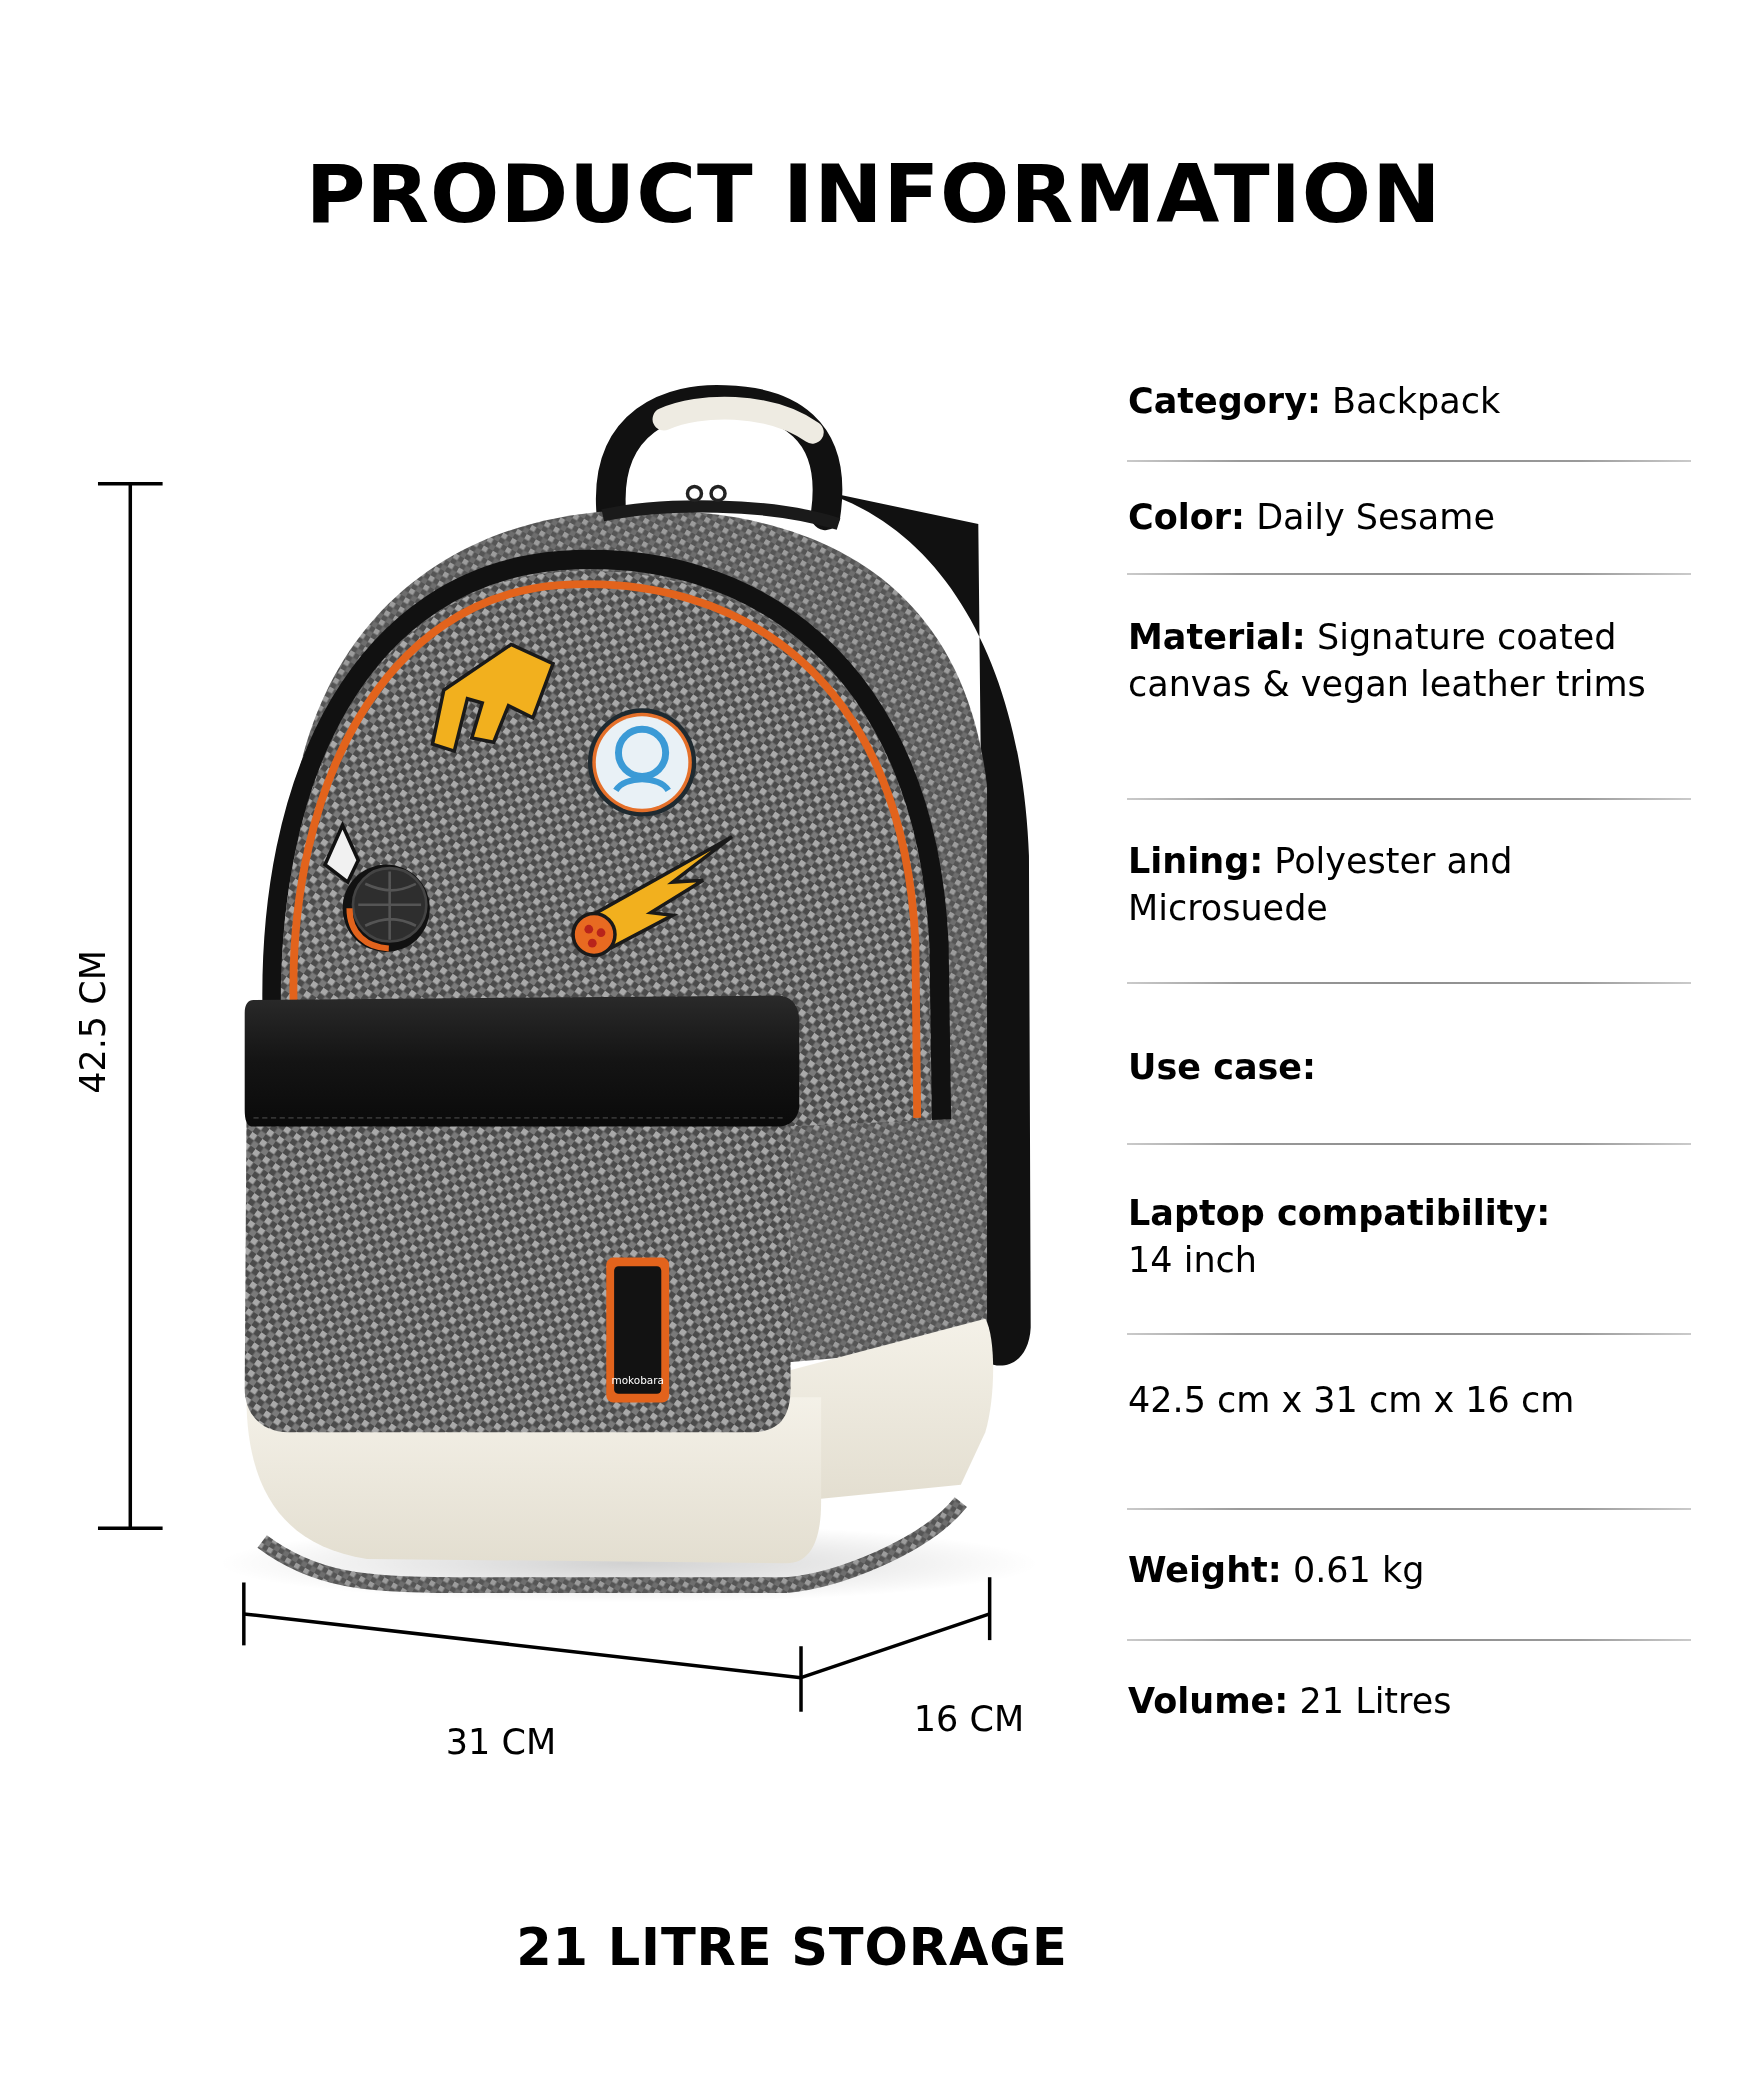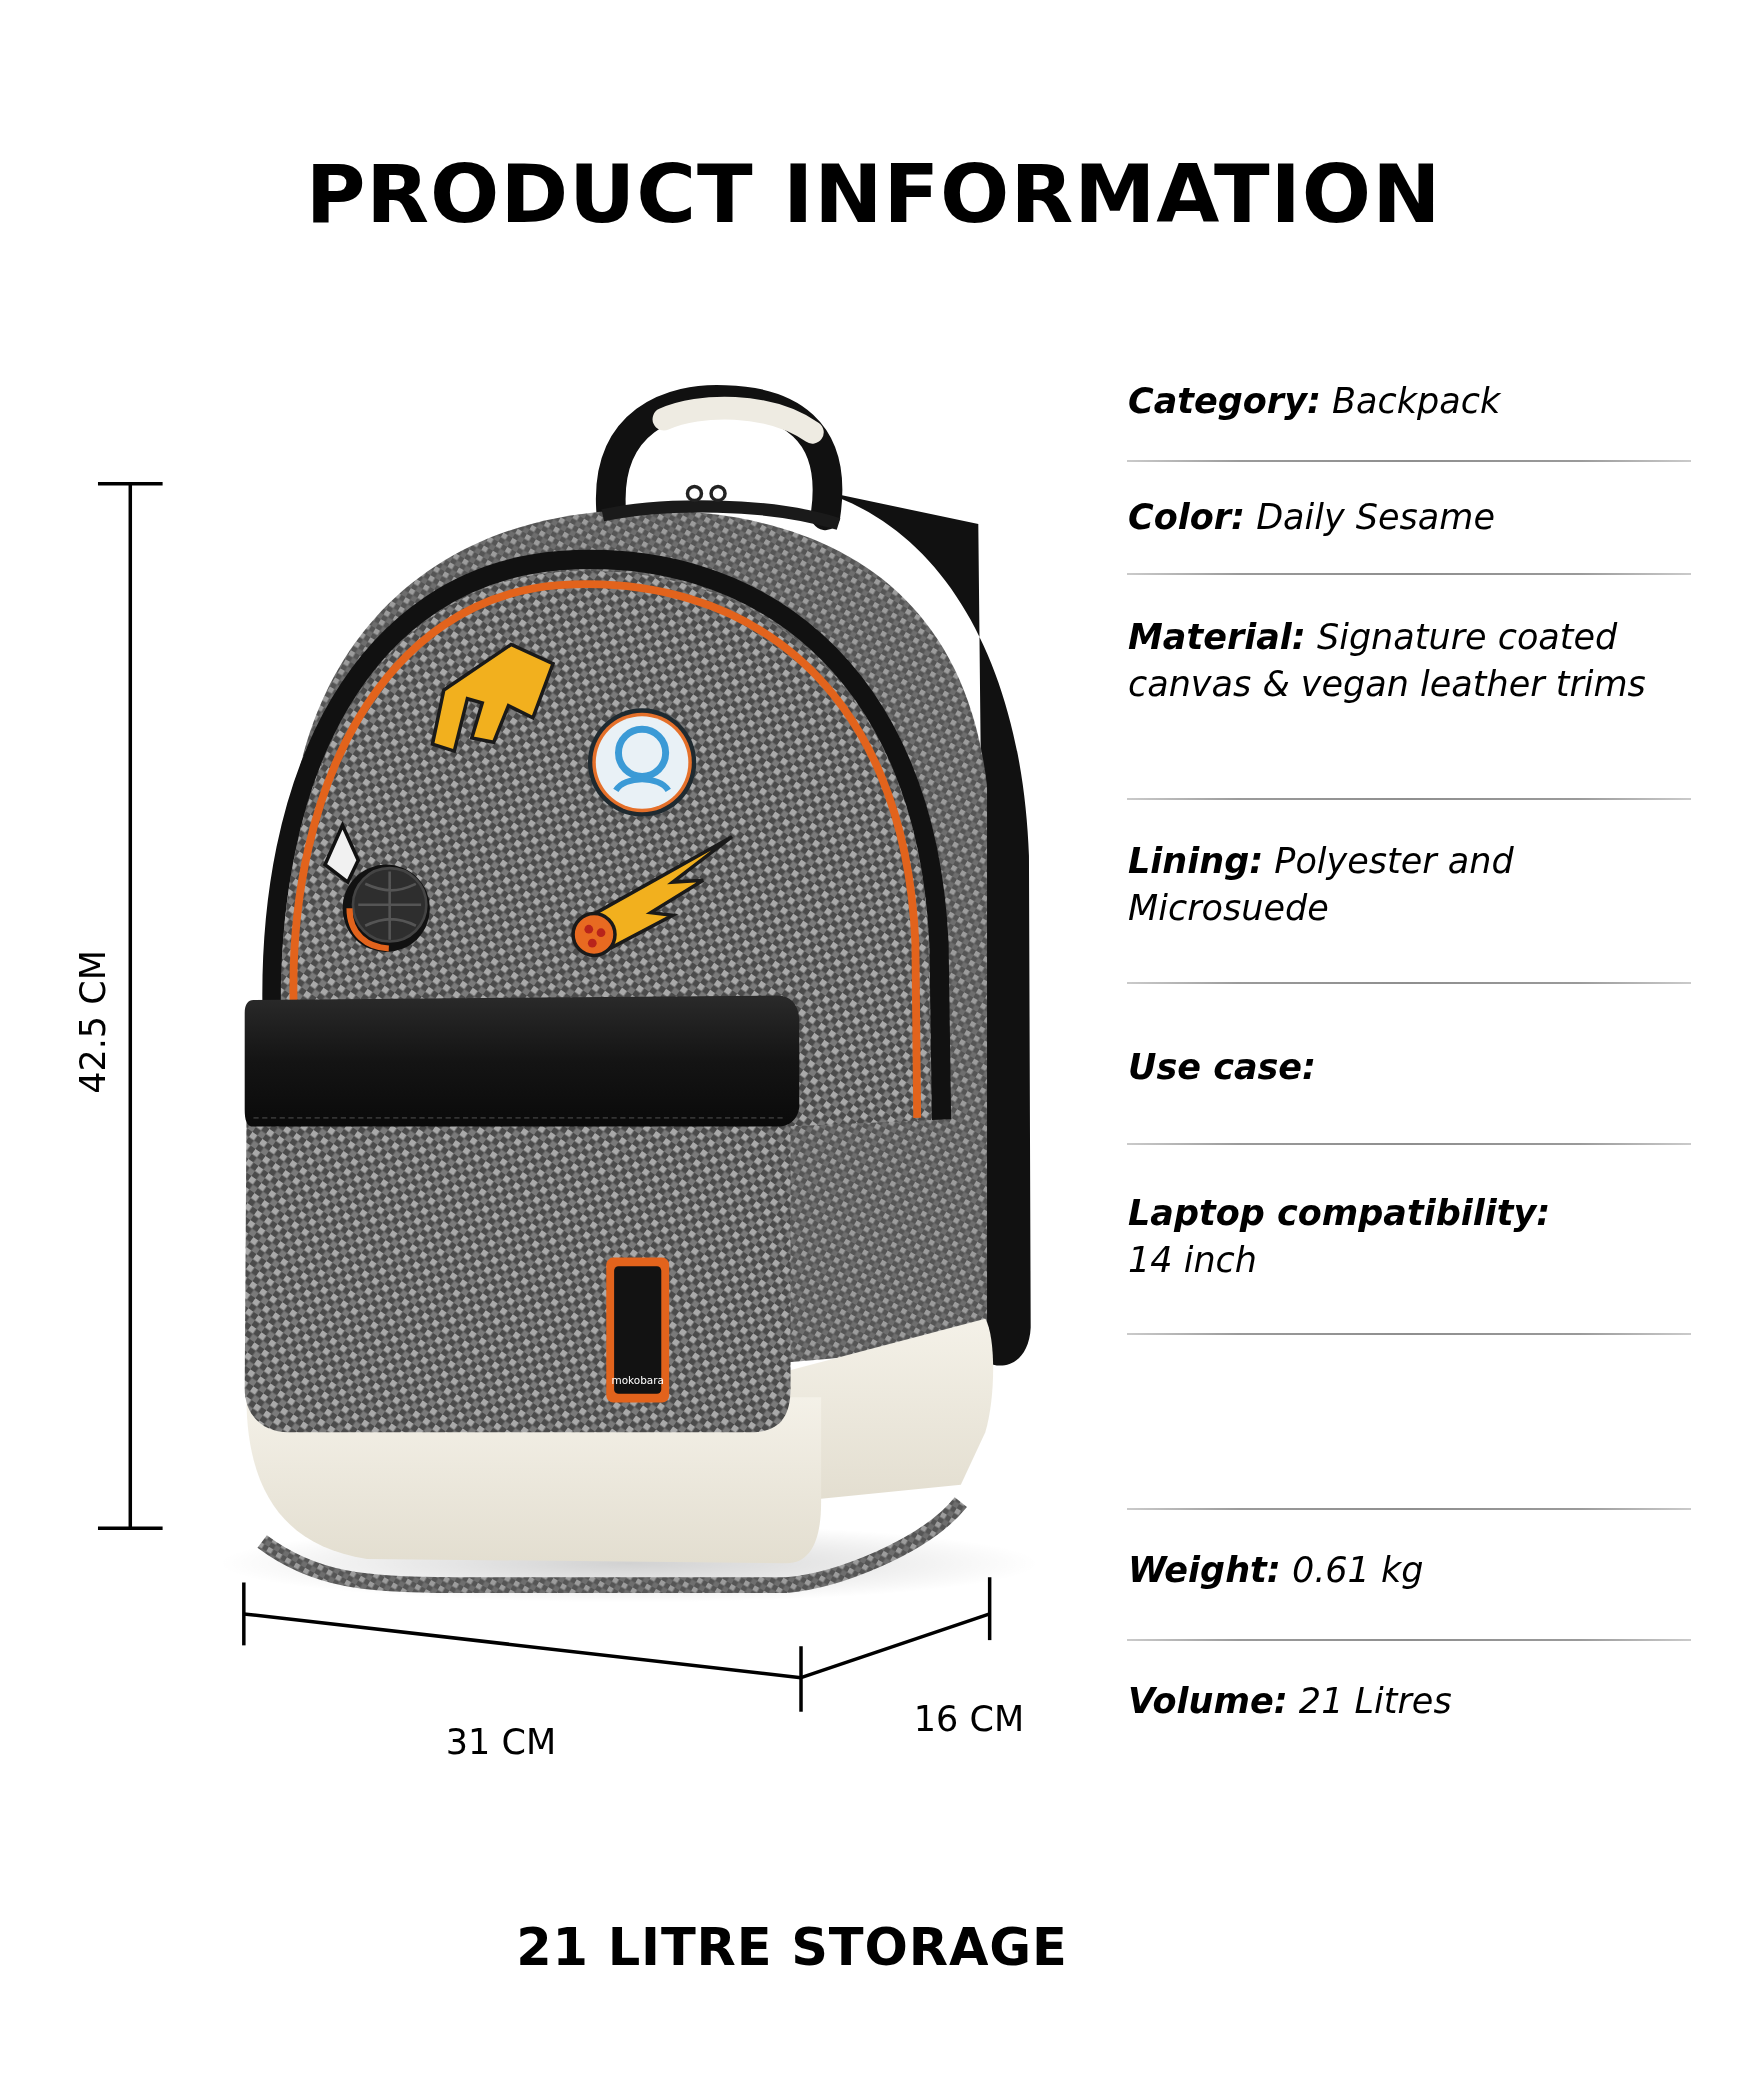--- a/index.html
+++ b/index.html
@@ -9,21 +9,21 @@
 
   .title { left: 0; width: 1747px; top: 155px; text-align: center;
            font-family: "DejaVu Sans", sans-serif; font-weight: 900; font-size: 80px;
            letter-spacing: 0.9px; line-height: 80px; transform: scaleX(1.02); }
   .footer { left: 0; width: 1512px; top: 1922px; text-align: center;
             font-family: "DejaVu Sans", sans-serif; font-weight: 900; font-size: 51px;
             line-height: 52px; letter-spacing: 0.9px; margin-left: 36px; }
 
   
   .spec { position: absolute; left: 1128px; width: 603px;
-          font-family: "DejaVu Sans", sans-serif; font-size: 35px; line-height: 47px; font-style: italic; }
+          font-family: "DejaVu Sans", sans-serif; font-size: 35px; line-height: 47px; }
   .spec .k { font-weight: bold; }
   .sep { position: absolute; left: 1127px; width: 564px; height: 1.7px;
          background: linear-gradient(to right, rgba(150,150,150,0.5), #9a9a9a 20%, #8f8f8f 50%, #9a9a9a 80%, rgba(150,150,150,0.5)); }
 
   
   .dimlabel { font-family: "DejaVu Sans", sans-serif; font-size: 35px; line-height: 35px;
               white-space: nowrap; }
   .vlabel { left: 93px; top: 1022px; transform: translate(-50%, -50%) rotate(-90deg); }
 </style>
 </head>
@@ -172,20 +172,21 @@
   </div>
   <div class="sep" style="top:1143px"></div>
 
   <div class="spec" style="top:1190px">
     <div class="k">Laptop compatibility:</div>
     <div>14 inch</div>
   </div>
   <div class="sep" style="top:1333px"></div>
 
   <div class="spec" style="top:1377px">
+    <div>42.5 cm x 31 cm x 16 cm</div>
   </div>
   <div class="sep" style="top:1508px"></div>
 
   <div class="spec" style="top:1547px">
     <span class="k">Weight:</span>
     <span>0.61 kg</span>
   </div>
   <div class="sep" style="top:1639px"></div>
 
   <div class="spec" style="top:1678px">

